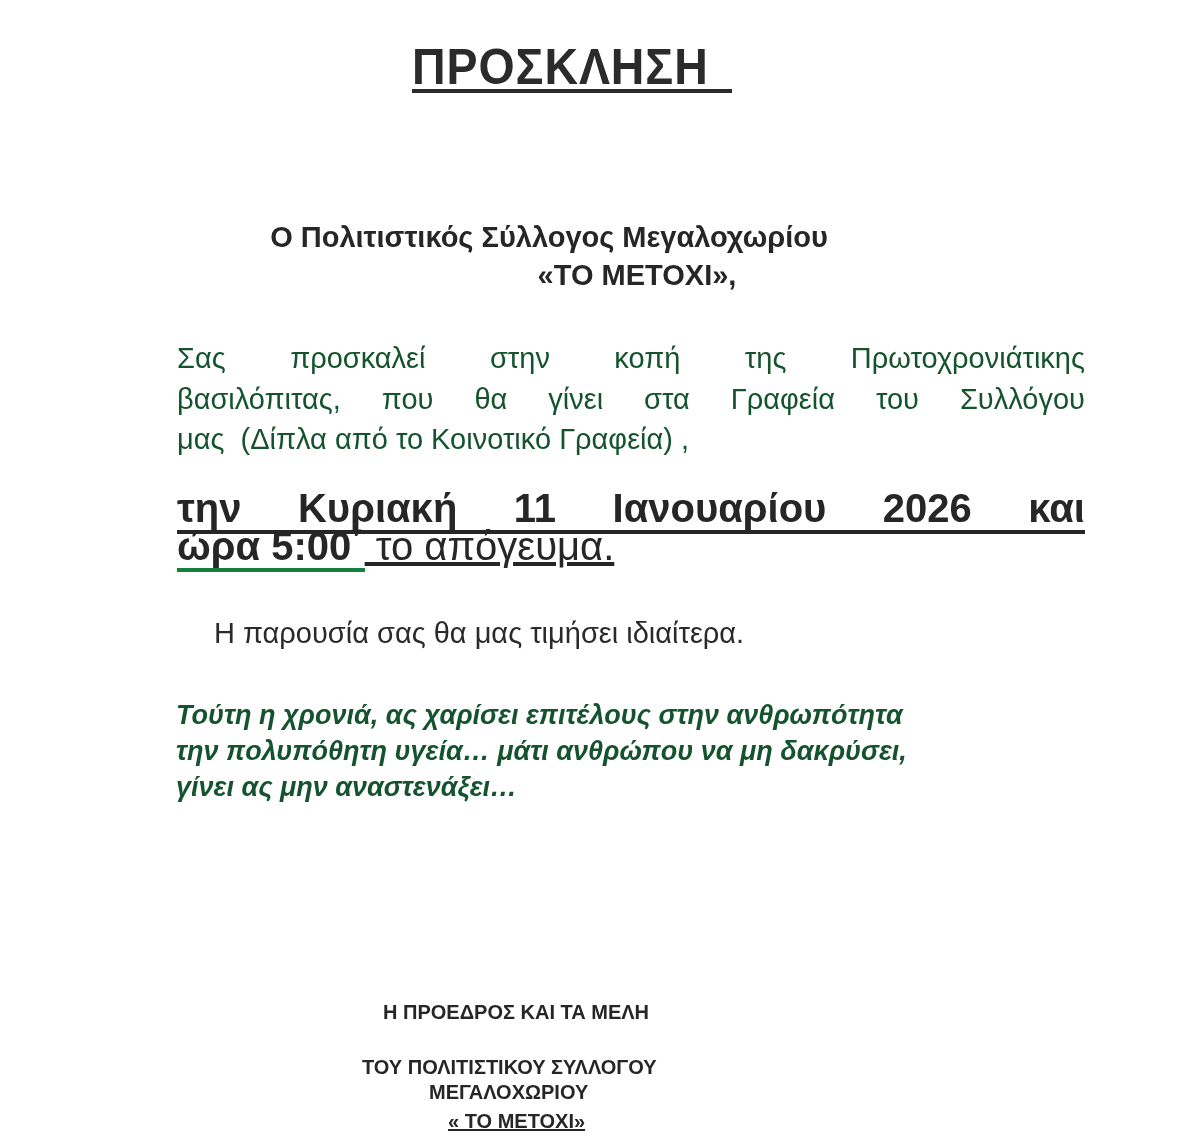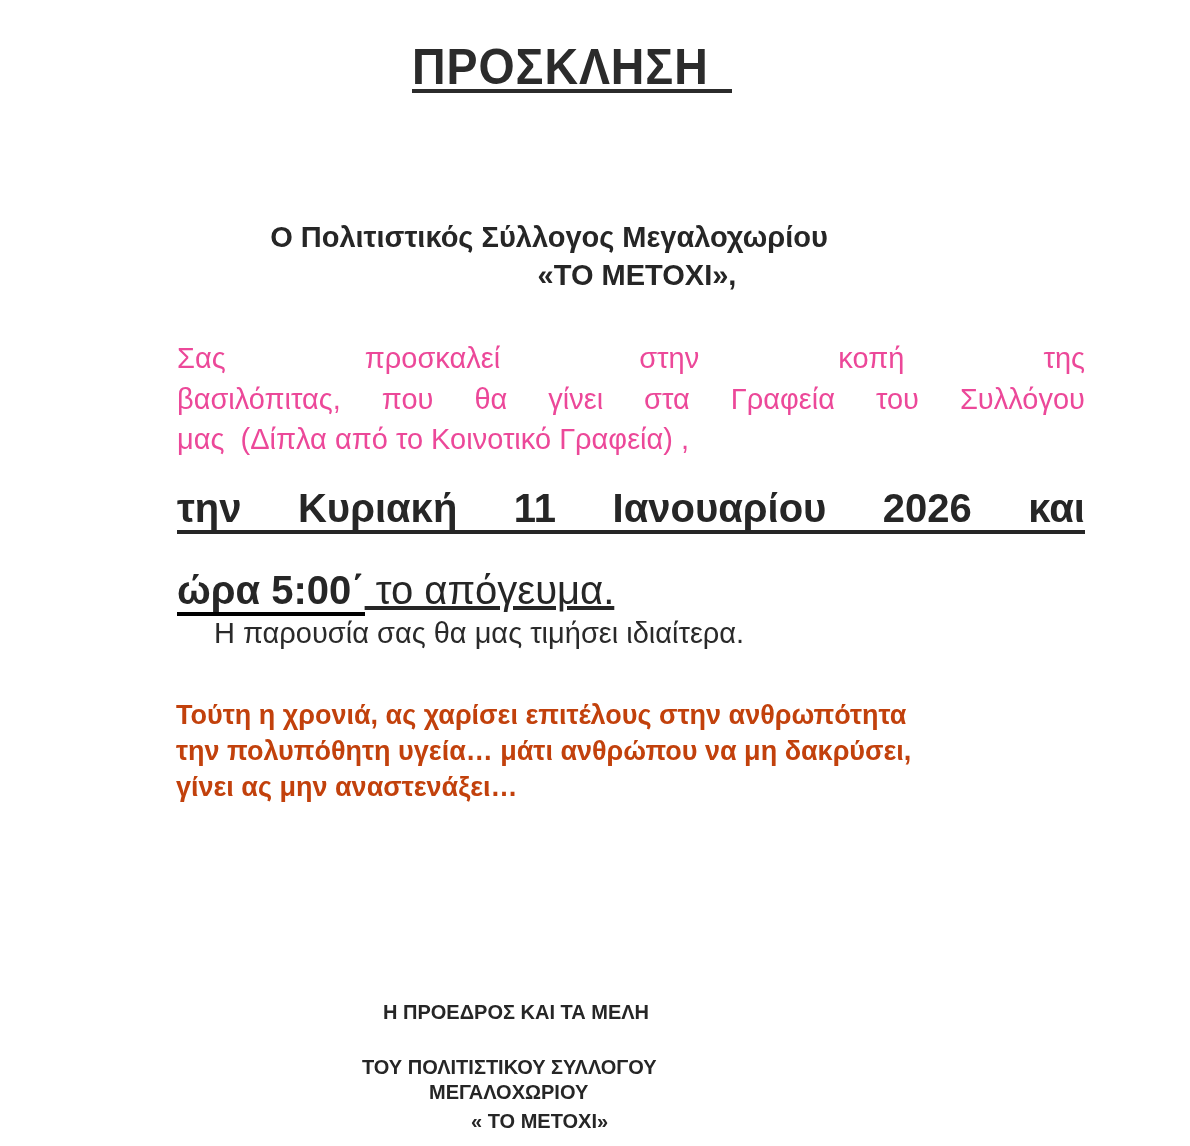--- a/index.html
+++ b/index.html
@@ -35,21 +35,21 @@
 
     .org-line {
       left: 0; width: 1190px; text-align: center;
       font-size: 29px; font-weight: bold; color: #262626;
     }
     .org-line.l1 { top: 221px; left: -46px; }
     .org-line.l2 { top: 259px; left: 42px; }
 
     .para {
       left: 177px; width: 908px;
-      font-size: 29px; color: #ec4899;
+      font-size: 29px; color: #14532d;
       display: flex; justify-content: space-between;
     }
     .para.l1 { top: 342px; }
     .para.l2 { top: 383px; }
     .para.l3 { top: 423px; display: block; }
 
     .date-line {
       left: 177px; width: 908px; top: 470px;
       font-size: 40px; font-weight: bold; color: #262626;
       display: flex; justify-content: space-between;
@@ -57,63 +57,63 @@
       line-height: 44px;
       margin-top: 16px;
     }
     .time-line {
       left: 177px; top: 524px;
       font-size: 40px; color: #262626;
       line-height: 44px;
     }
     .time-line .ul {
       font-weight: bold;
-      border-bottom: 4px solid #000000;
+      border-bottom: 4px solid #15803d;
       display: inline-block;
       line-height: 44px;
-      margin-top: 44px;
     }
 
     .presence {
       left: 214px; top: 617px;
       font-size: 29px; color: #2a2a2a;
     }
 
     .wish {
       left: 176px;
-      font-size: 27px; font-weight: bold; 
-      color: #c2410c;
+      font-size: 27px; font-weight: bold; font-style: italic;
+      color: #14532d;
     }
     .wish.l1 { top: 700px; }
     .wish.l2 { top: 736px; }
     .wish.l3 { top: 772px; }
 
     .sig {
       font-size: 20px; font-weight: bold; color: #262626;
     }
     .sig.l1 { left: 383px; top: 1001px; }
     .sig.l2 { left: 362px; top: 1056px; }
     .sig.l3 { left: 429px; top: 1081px; }
-    .sig.l4 { left: 471px; top: 1110px; }
+    .sig.l4 { left: 448px; top: 1110px; text-decoration: underline; }
   </style>
 </head>
 <body>
 
 <div class="abs title">ΠΡΟΣΚΛΗΣΗ</div>
 <div class="title-underline"></div>
 
 <div class="abs org-line l1">Ο  Πολιτιστικός Σύλλογος Μεγαλοχωρίου</div>
 <div class="abs org-line l2">«ΤΟ ΜΕΤΟΧΙ»,</div>
 
 <div class="abs para l1">
   <span>Σας</span>
   <span>προσκαλεί</span>
   <span>στην</span>
   <span>κοπή</span>
   <span>της</span>
+  <span>Πρωτοχρονιάτικης</span>
 </div>
 <div class="abs para l2">
   <span>βασιλόπιτας,</span>
   <span>που</span>
   <span>θα</span>
   <span>γίνει</span>
   <span>στα</span>
   <span>Γραφεία</span>
   <span>του</span>
   <span>Συλλόγου</span>

